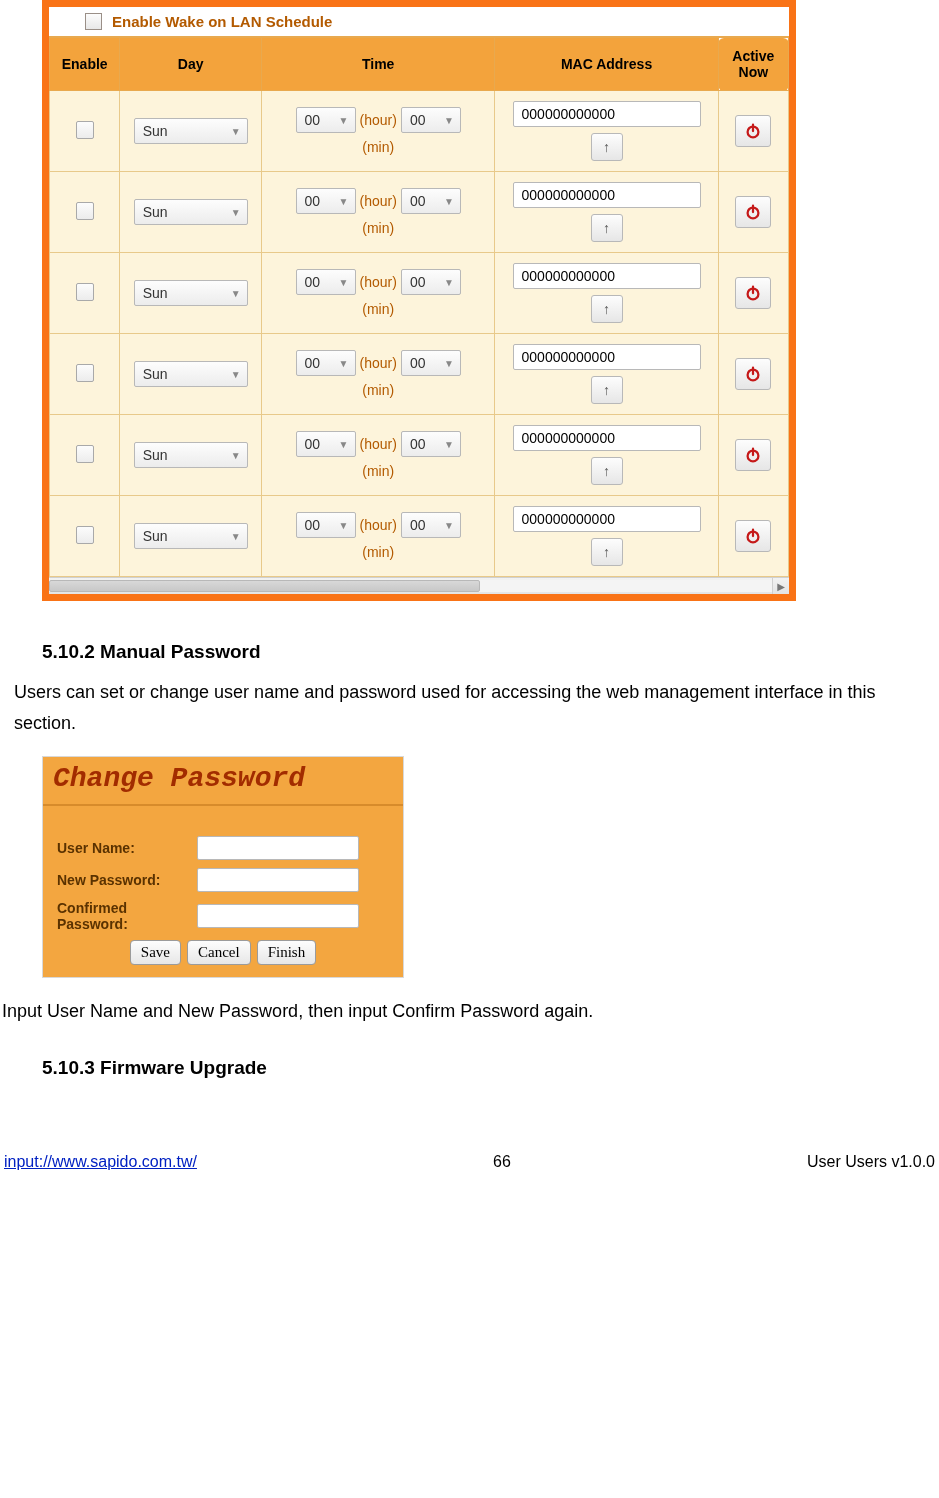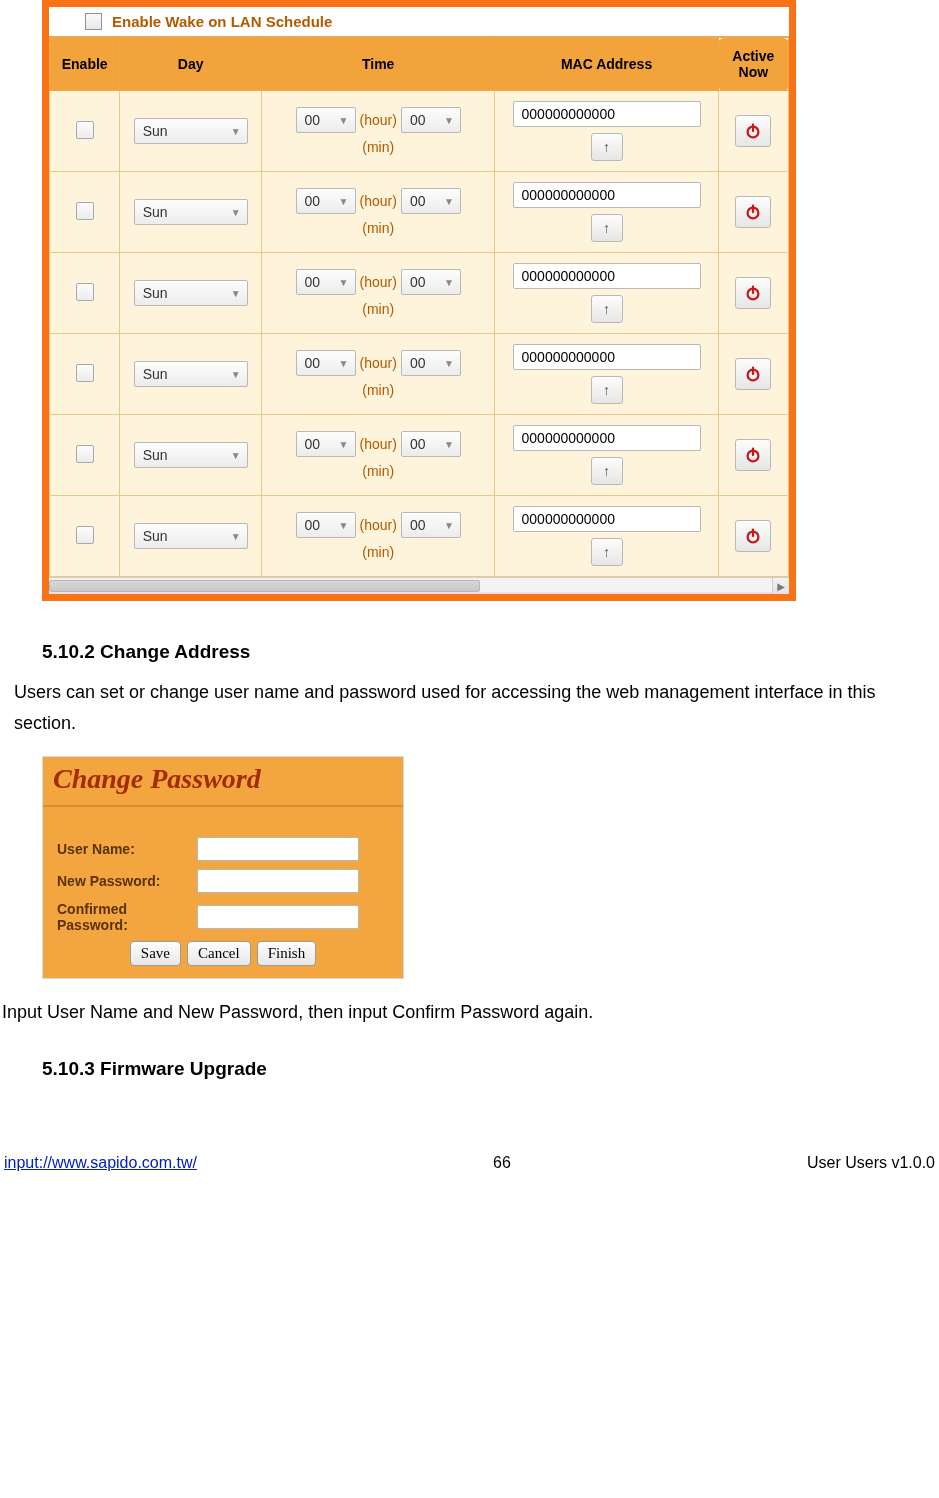--- a/index.html
+++ b/index.html
@@ -144,21 +144,21 @@
     border: 1px solid #d8d8d8;
     background: #fff;
   }
   .cp-header {
     background: #f3a640;
     border-bottom: 2px solid #d78b2b;
     padding: 6px 10px 10px 10px;
   }
   .cp-header .title {
     color: #a22c00;
-    font-family: Liberation Serif, serif;
+    font-family: Liberation Mono, monospace;
     font-weight: bold;
     font-style: italic;
     font-size: 28px;
   }
   .cp-body {
     background: #f3a640;
     padding: 30px 14px 12px 14px;
   }
   .cp-row { display: flex; align-items: center; margin-bottom: 8px; }
   .cp-row .lbl { width: 140px; color: #5a3200; font-weight: bold; font-size: 14px; }
@@ -407,21 +407,21 @@
         </tbody>
     </table>
     <div class="wol-scrollbar">
       <div class="track"></div>
       <div class="thumb"></div>
       <div class="arrow">▶</div>
     </div>
   </div>
 
   <div class="section">
-    <h3 class="sec">5.10.2  Change Address</h3>
+    <h3 class="sec">5.10.2  Manual Password</h3>
   </div>
   <p class="body" style="margin-left:14px; padding-left:0;">Users can set or change user name and password used for accessing the web management interface in this section.</p>
 
   <div class="section">
     <div class="cp-wrap">
       <div class="cp-header">
         <span class="title">Change Password</span>
       </div>
       <div class="cp-body">
         <div class="cp-row">

